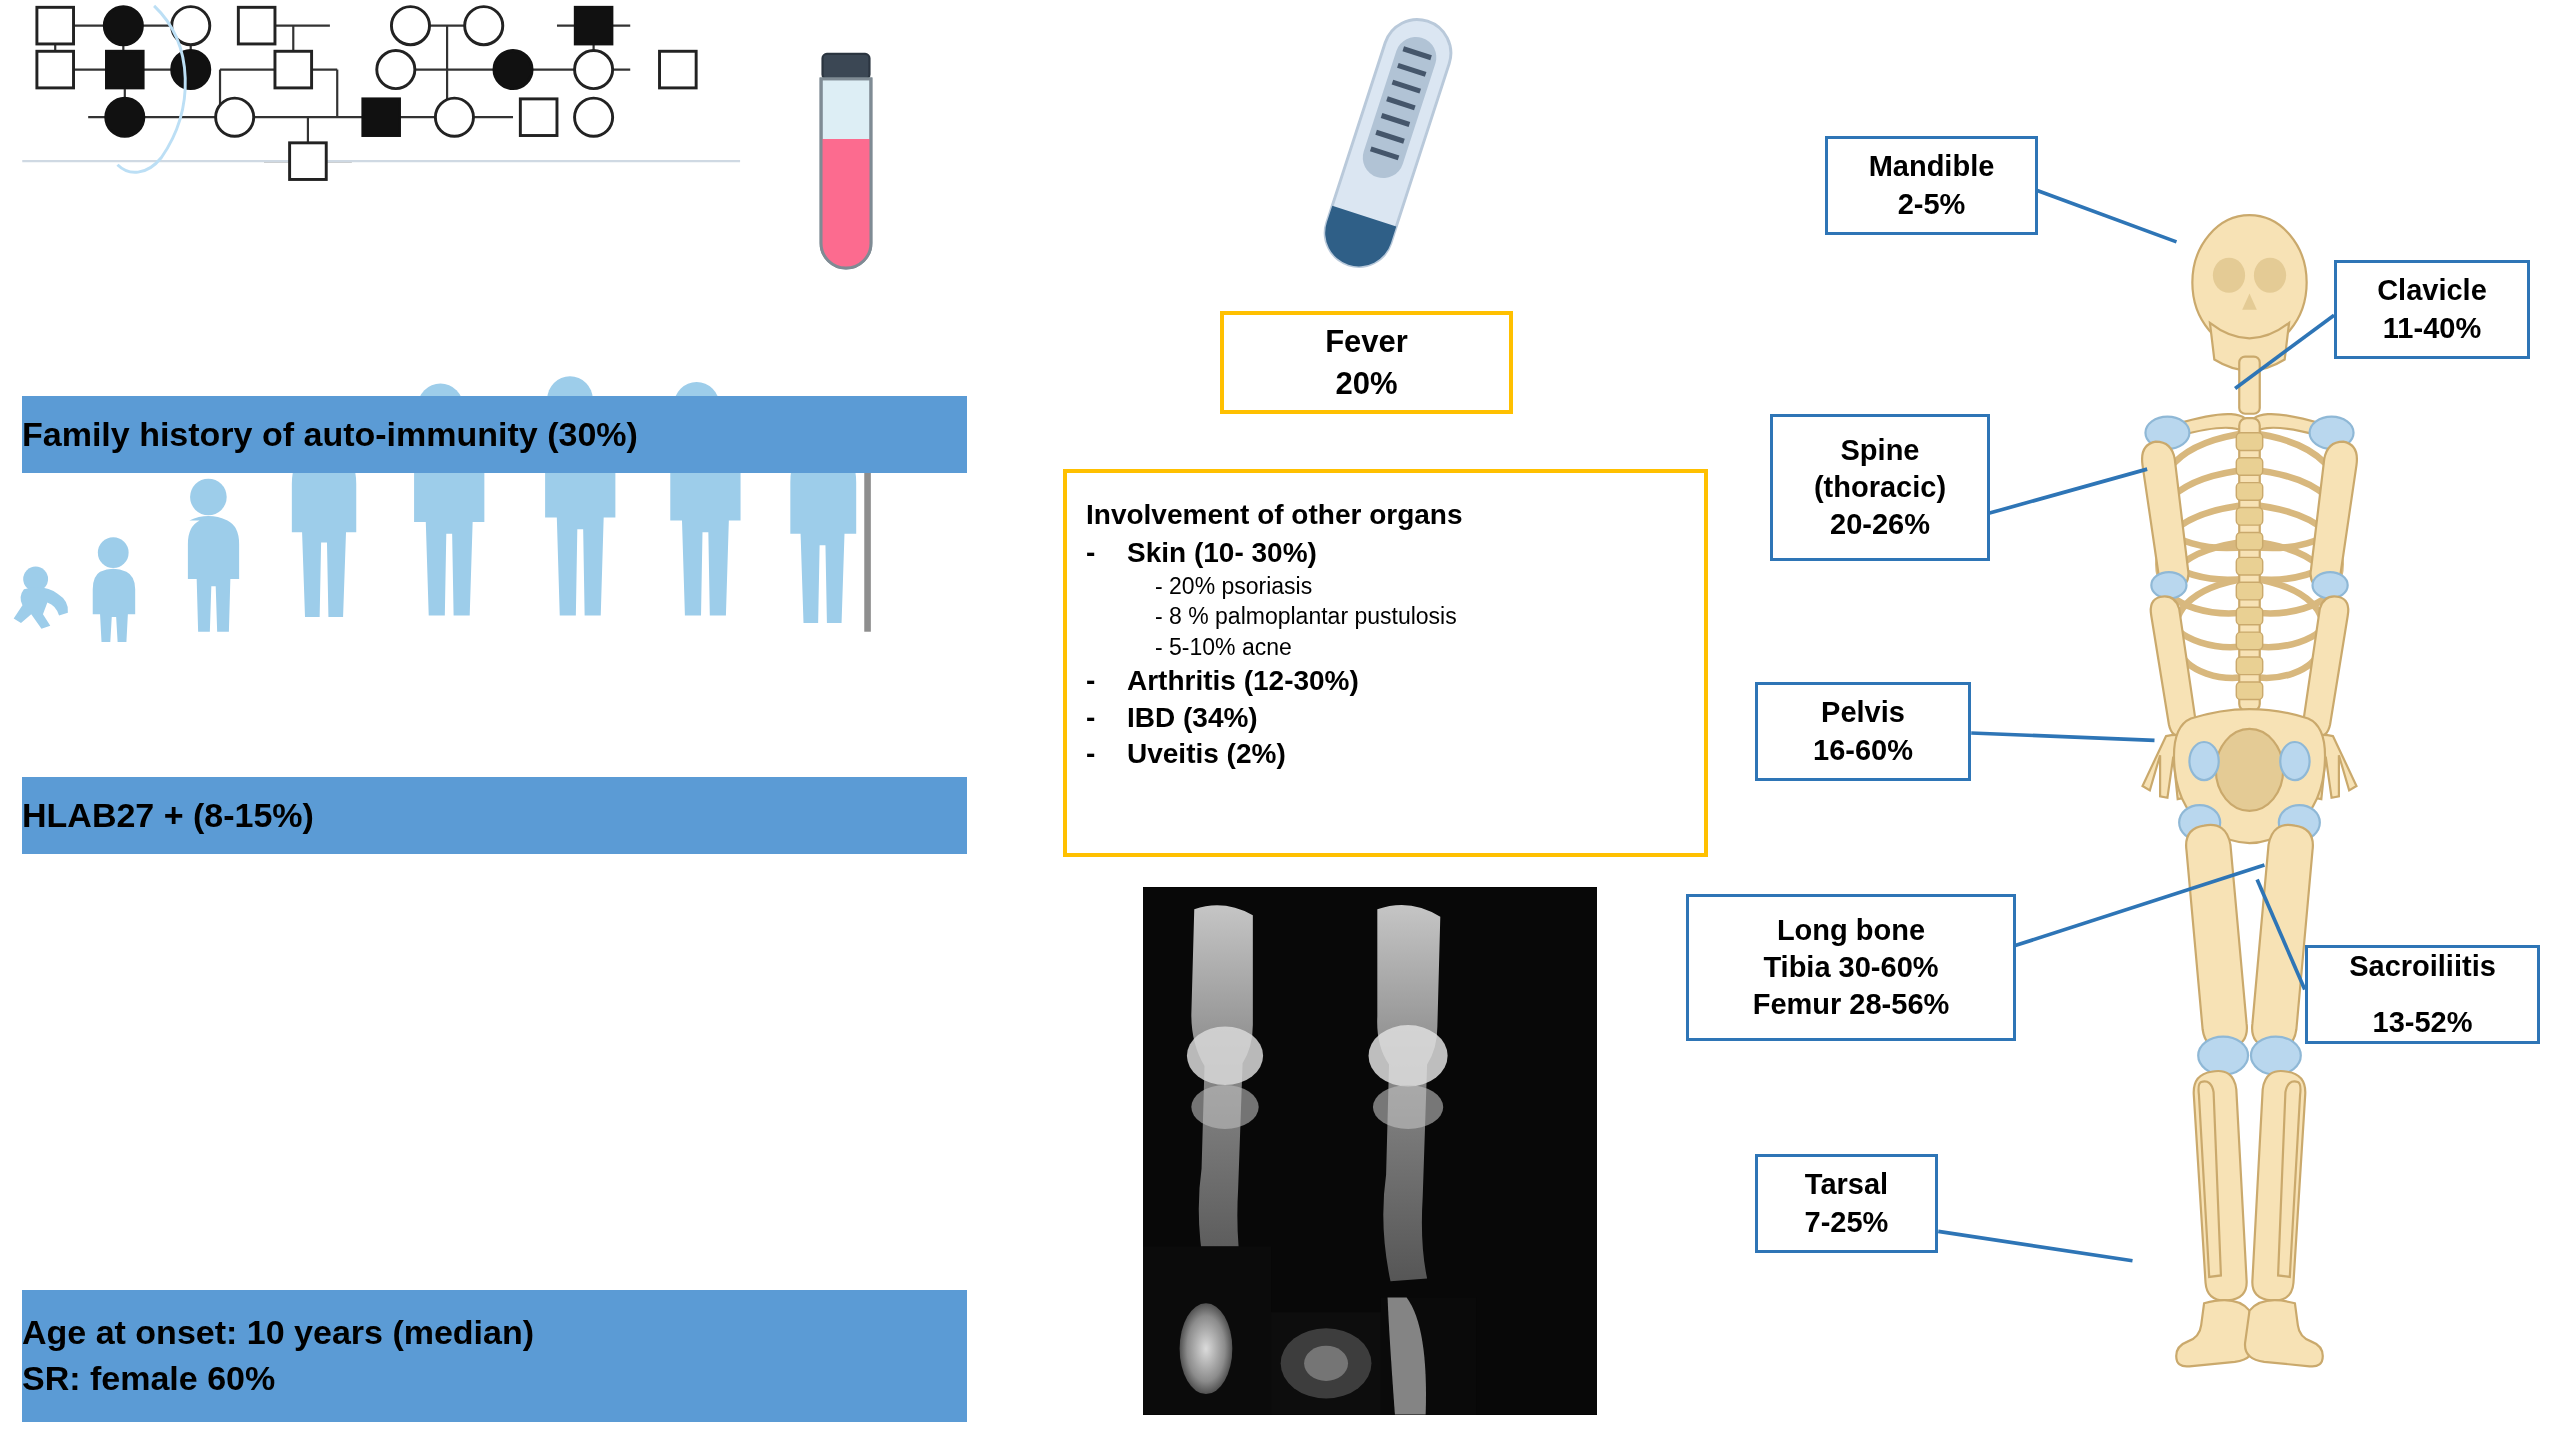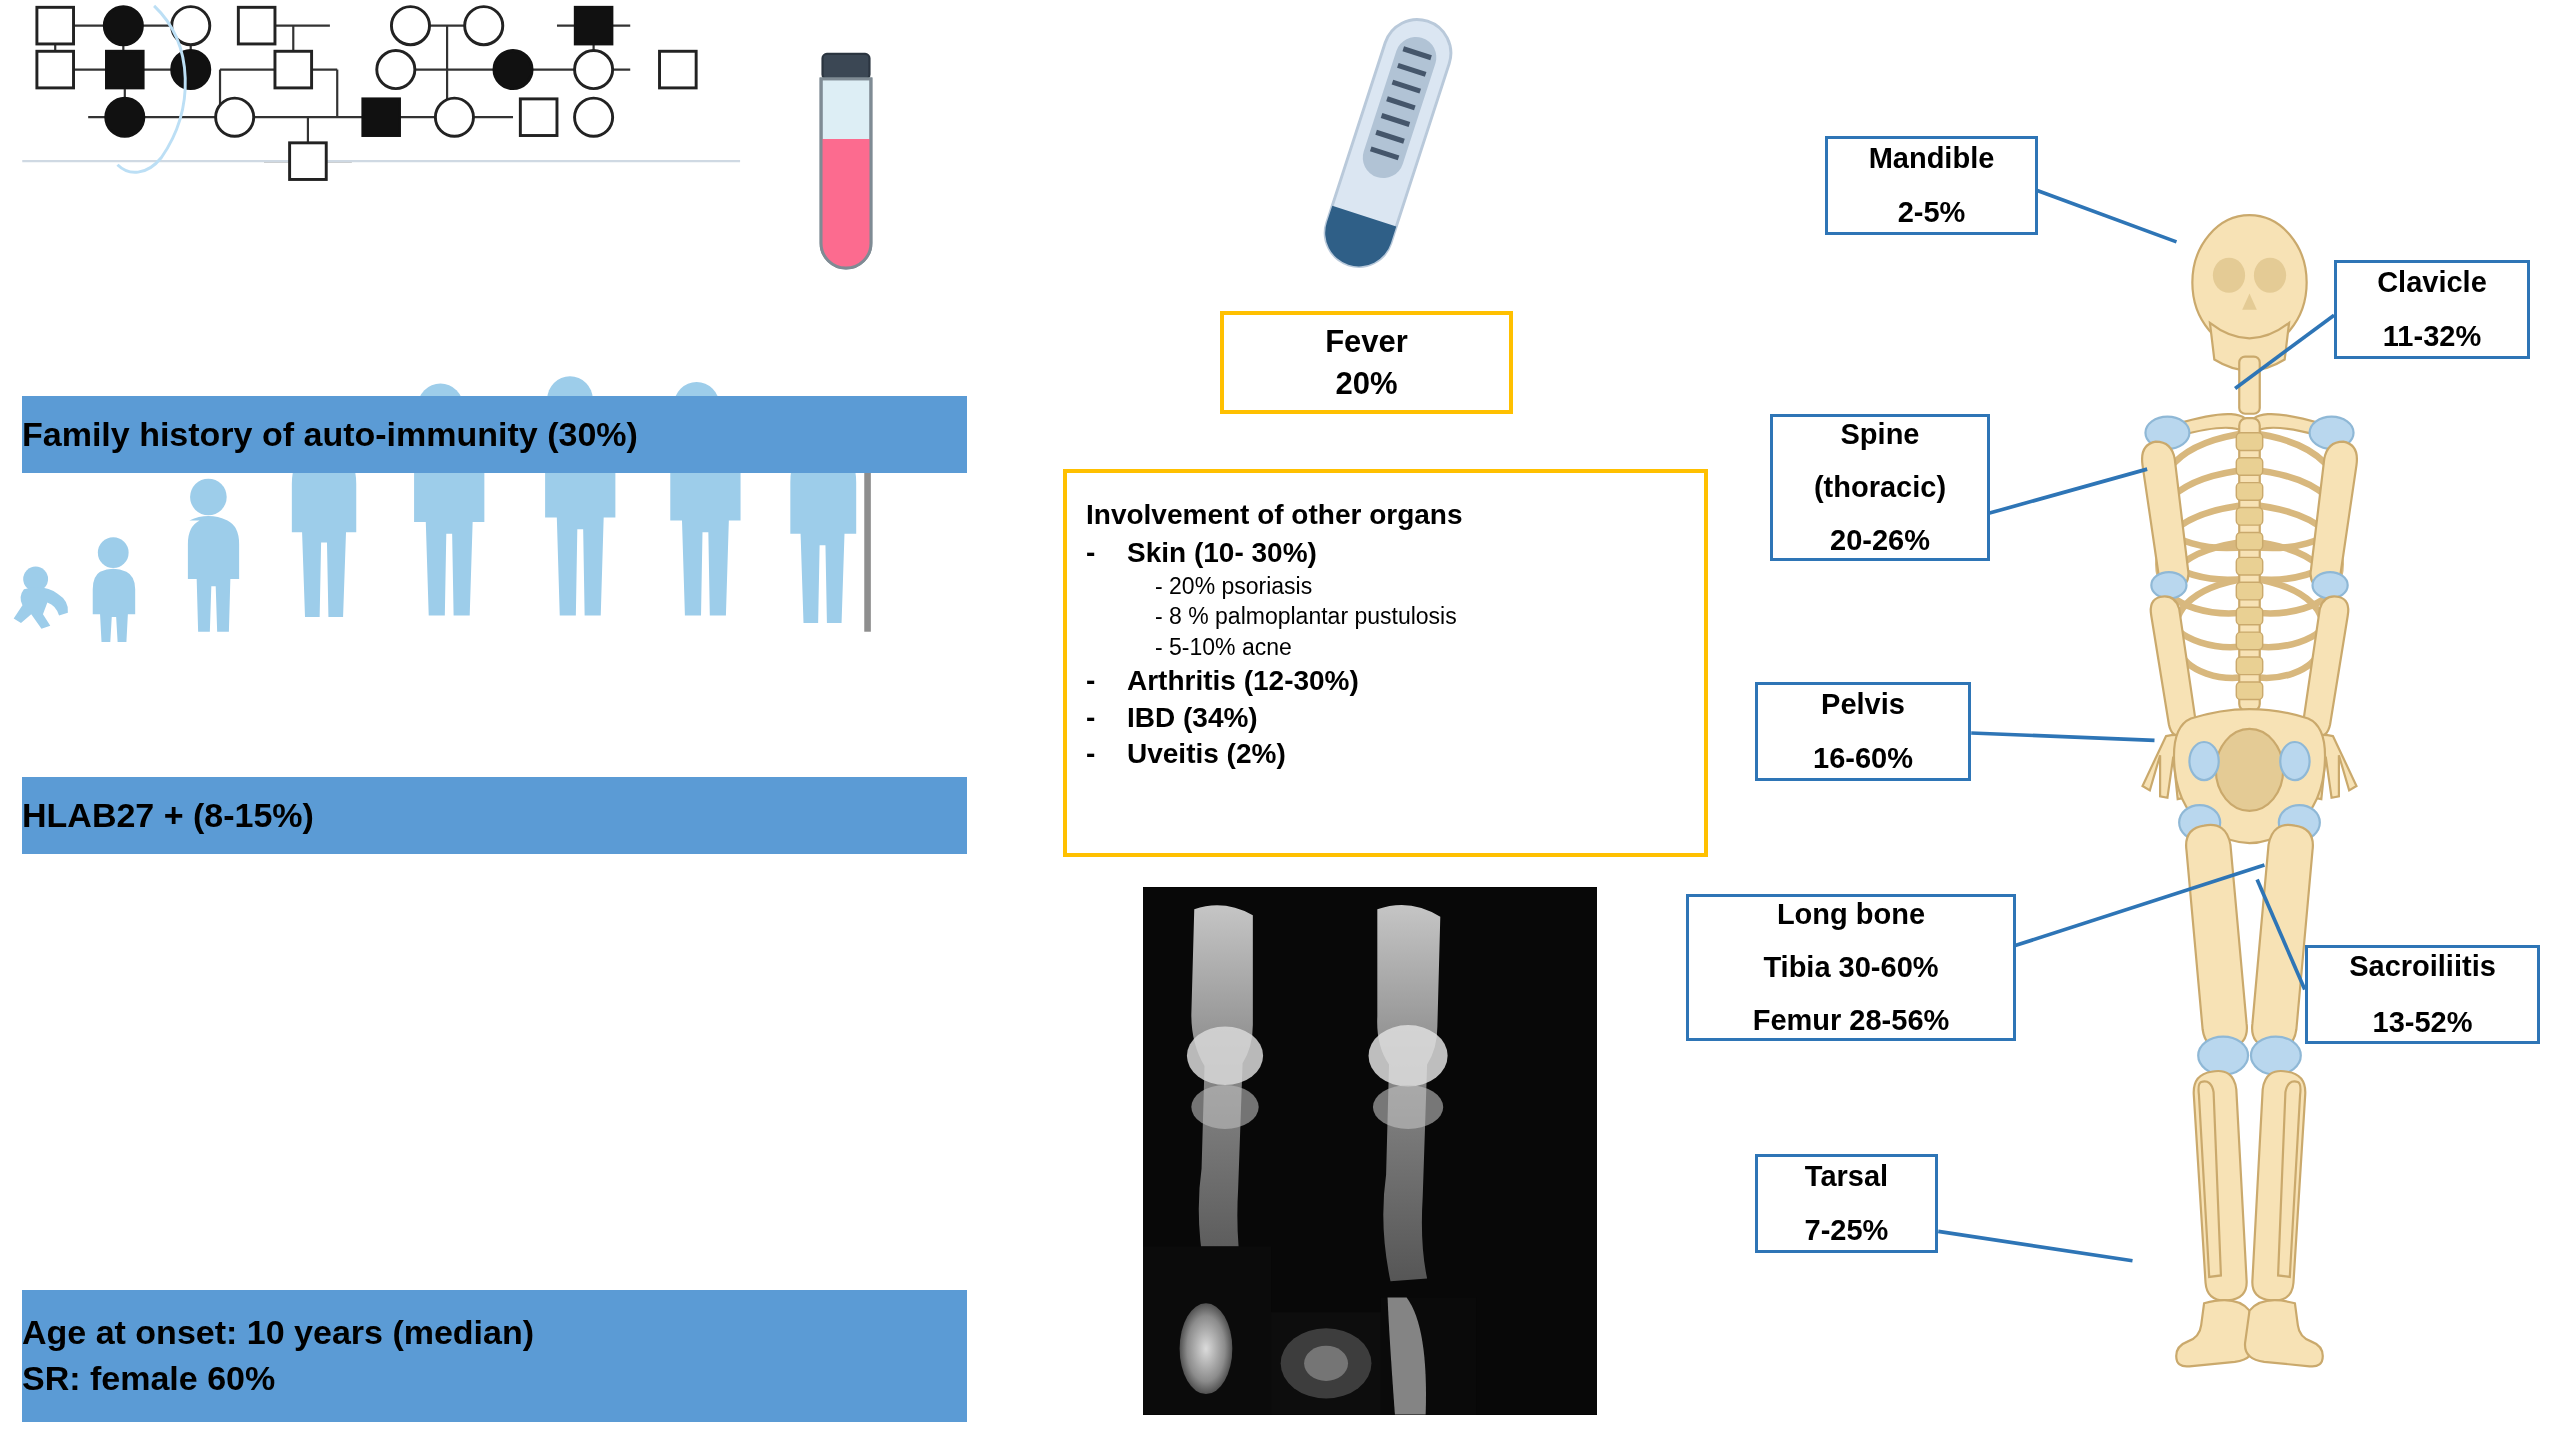--- a/index.html
+++ b/index.html
@@ -167,21 +167,20 @@
     display: flex;
     flex-direction: column;
     align-items: center;
     justify-content: center;
     font-weight: bold;
     font-size: 29px;
     line-height: 1.28;
     text-align: center;
     color: #000000;
     z-index: 5;
-    gap: 16px;
   }
   #callout-mandible { left: 1825px; top: 136px; width: 213px; height: 99px; }
   #callout-clavicle { left: 2334px; top: 260px; width: 196px; height: 99px; }
   #callout-spine    { left: 1770px; top: 414px; width: 220px; height: 147px; }
   #callout-pelvis   { left: 1755px; top: 682px; width: 216px; height: 99px; }
   #callout-longbone { left: 1686px; top: 894px; width: 330px; height: 147px; }
   #callout-sacro    { left: 2305px; top: 945px; width: 235px; height: 99px; justify-content: space-between; }
   #callout-tarsal   { left: 1755px; top: 1154px; width: 183px; height: 99px; }
 
   #skeleton {
@@ -519,21 +518,21 @@
     <path d="M412 1488 q-44 -12 -62 10 l-6 44 q-2 22 26 26 l62 6 q18 2 18 -14 q0 -14 -16 -20 q-16 -6 -18 -22 z"></path>
   </g>
 </svg>
 
 <div class="callout" id="callout-mandible">
   <span>Mandible</span>
   <span>2-5%</span>
 </div>
 <div class="callout" id="callout-clavicle">
   <span>Clavicle</span>
-  <span>11-32%</span>
+  <span>11-40%</span>
 </div>
 <div class="callout" id="callout-spine">
   <span>Spine</span>
   <span>(thoracic)</span>
   <span>20-26%</span>
 </div>
 <div class="callout" id="callout-pelvis">
   <span>Pelvis</span>
   <span>16-60%</span>
 </div>

